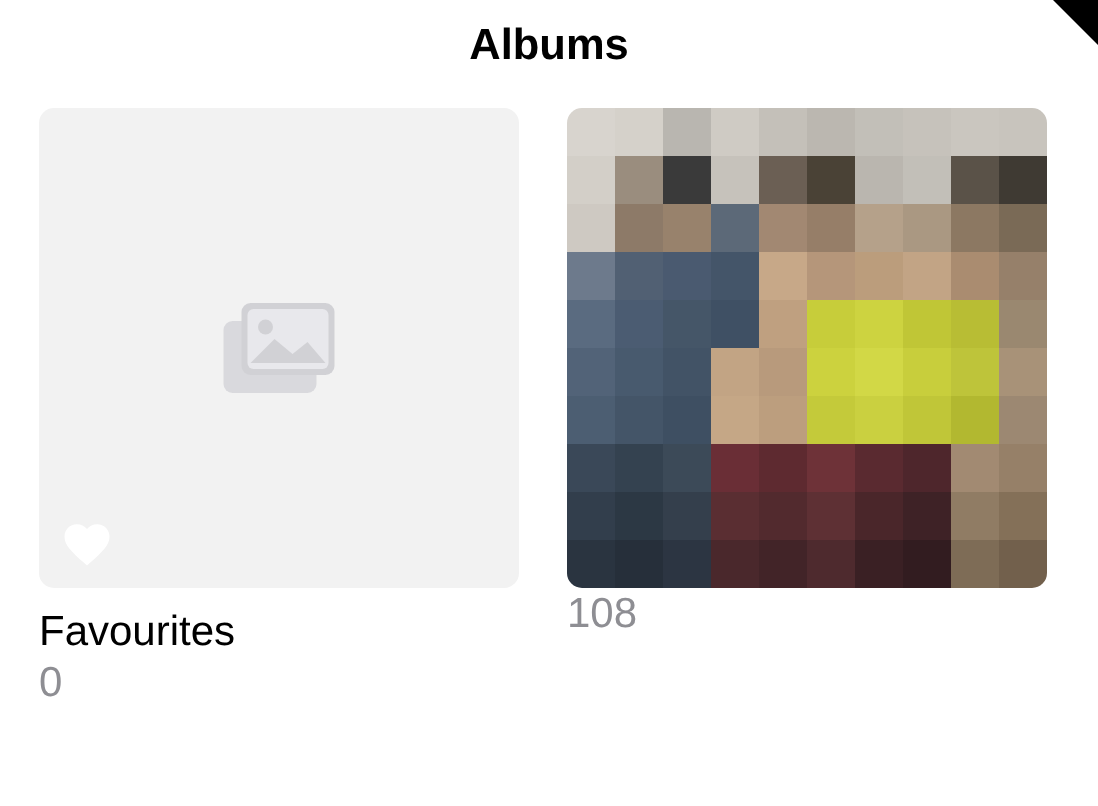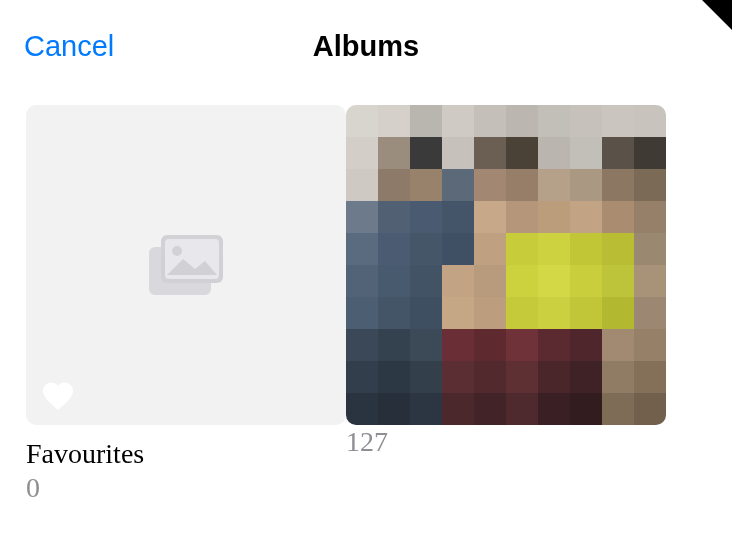--- a/index.html
+++ b/index.html
@@ -33,22 +33,22 @@
     .title {
       position: absolute;
       left: 50%;
       transform: translateX(-50%);
       font-size: 29px;
       font-weight: 600;
       color: #000000;
     }
     .albums-grid {
       display: flex;
+      gap: 32px;
       padding: 22px 26px 0 26px;
-      font-family: Liberation Serif, serif;
     }
     .album {
       width: 320px;
       cursor: pointer;
     }
     .album-thumb {
       width: 320px;
       height: 320px;
       border-radius: 10px;
       position: relative;
@@ -109,21 +109,20 @@
       clip-path: polygon(100% 0, 100% 100%, 50% 50%, 0 0);
       border-bottom-left-radius: 40px;
     }
   </style>
 </head>
 <body>
 
 <div class="top-right-curve"></div>
 
 <div class="header">
-  <button class="cancel-btn">Cancel</button>
   <div class="title">Albums</div>
 </div>
 
 <div class="albums-grid">
 
   <div class="album">
     <div class="album-thumb empty">
       <svg class="placeholder-icon" viewBox="0 0 78 65" fill="none">
         <rect x="2" y="14" width="62" height="48" rx="6" fill="#d1d1d6"></rect>
         <rect x="14" y="2" width="62" height="48" rx="6" fill="#c7c7cc"></rect>
@@ -247,15 +246,15 @@
           <div style="background:#2c3542"></div>
           <div style="background:#4a282c"></div>
           <div style="background:#422428"></div>
           <div style="background:#4e2a2e"></div>
           <div style="background:#3a2024"></div>
           <div style="background:#321c20"></div>
           <div style="background:#7e6c56"></div>
           <div style="background:#72604c"></div>
       </div>
     </div>
-    <div class="album-count">127</div>
+    <div class="album-count">108</div>
   </div>
 </div>
 
 </body></html>

